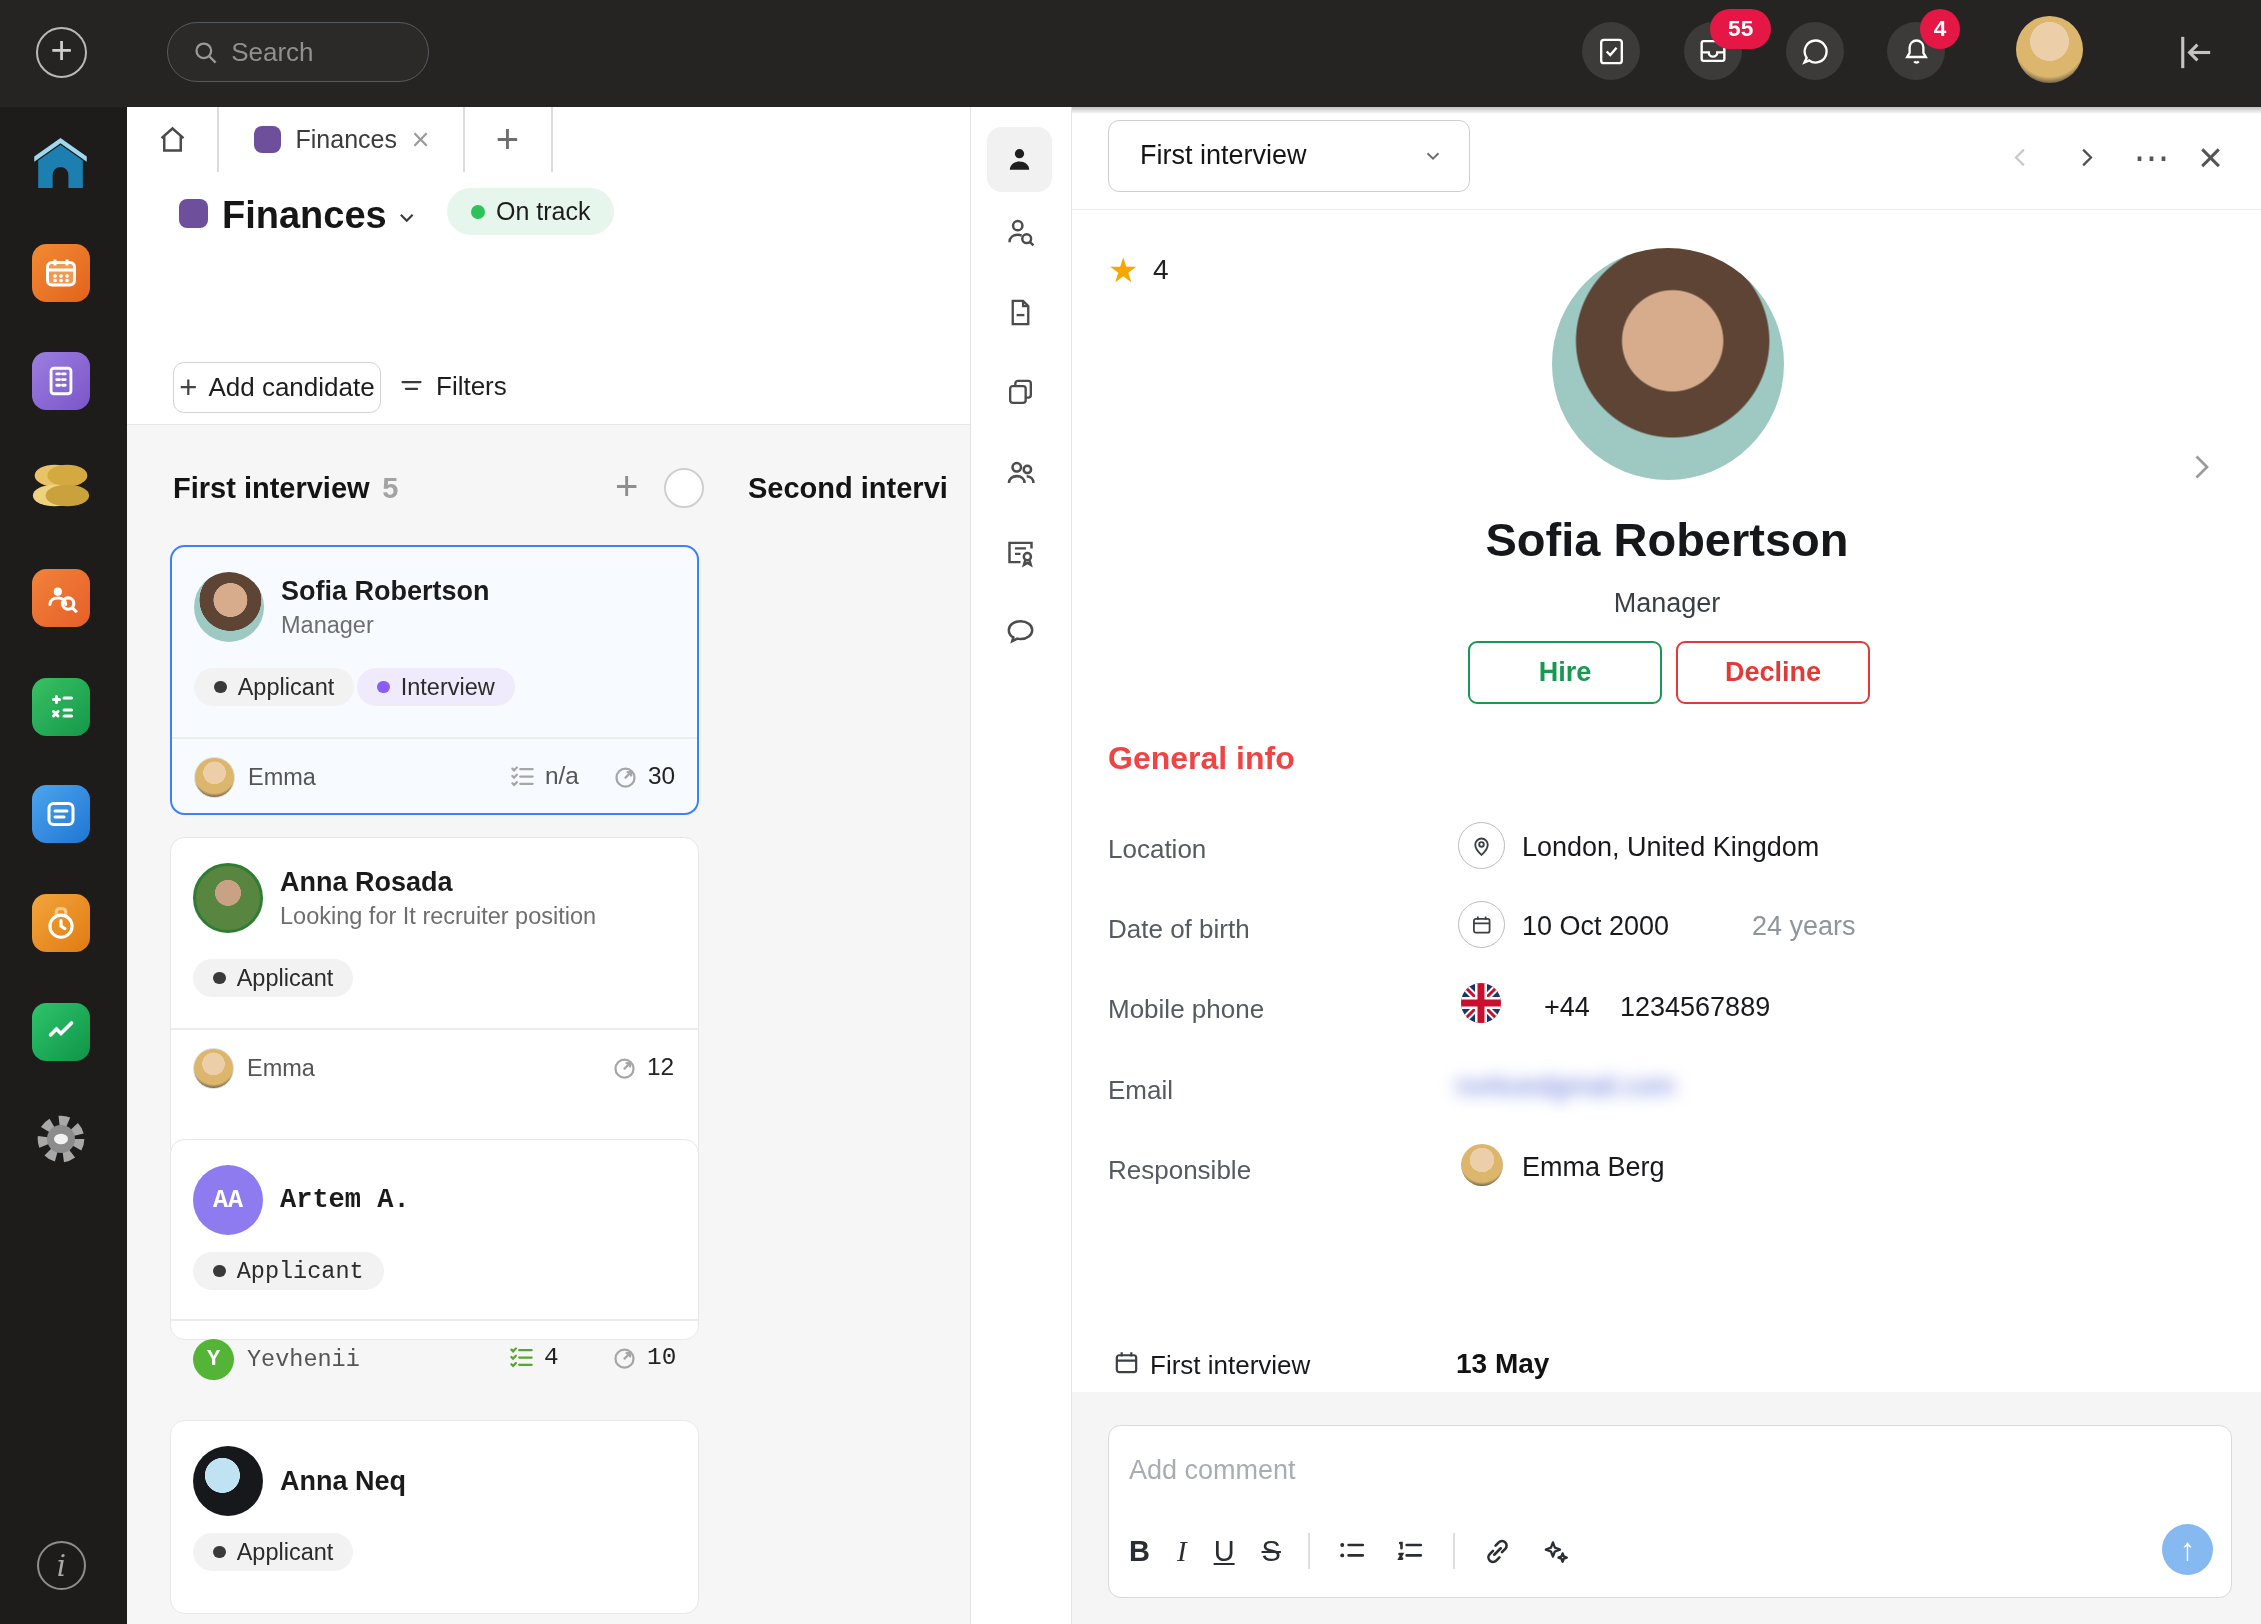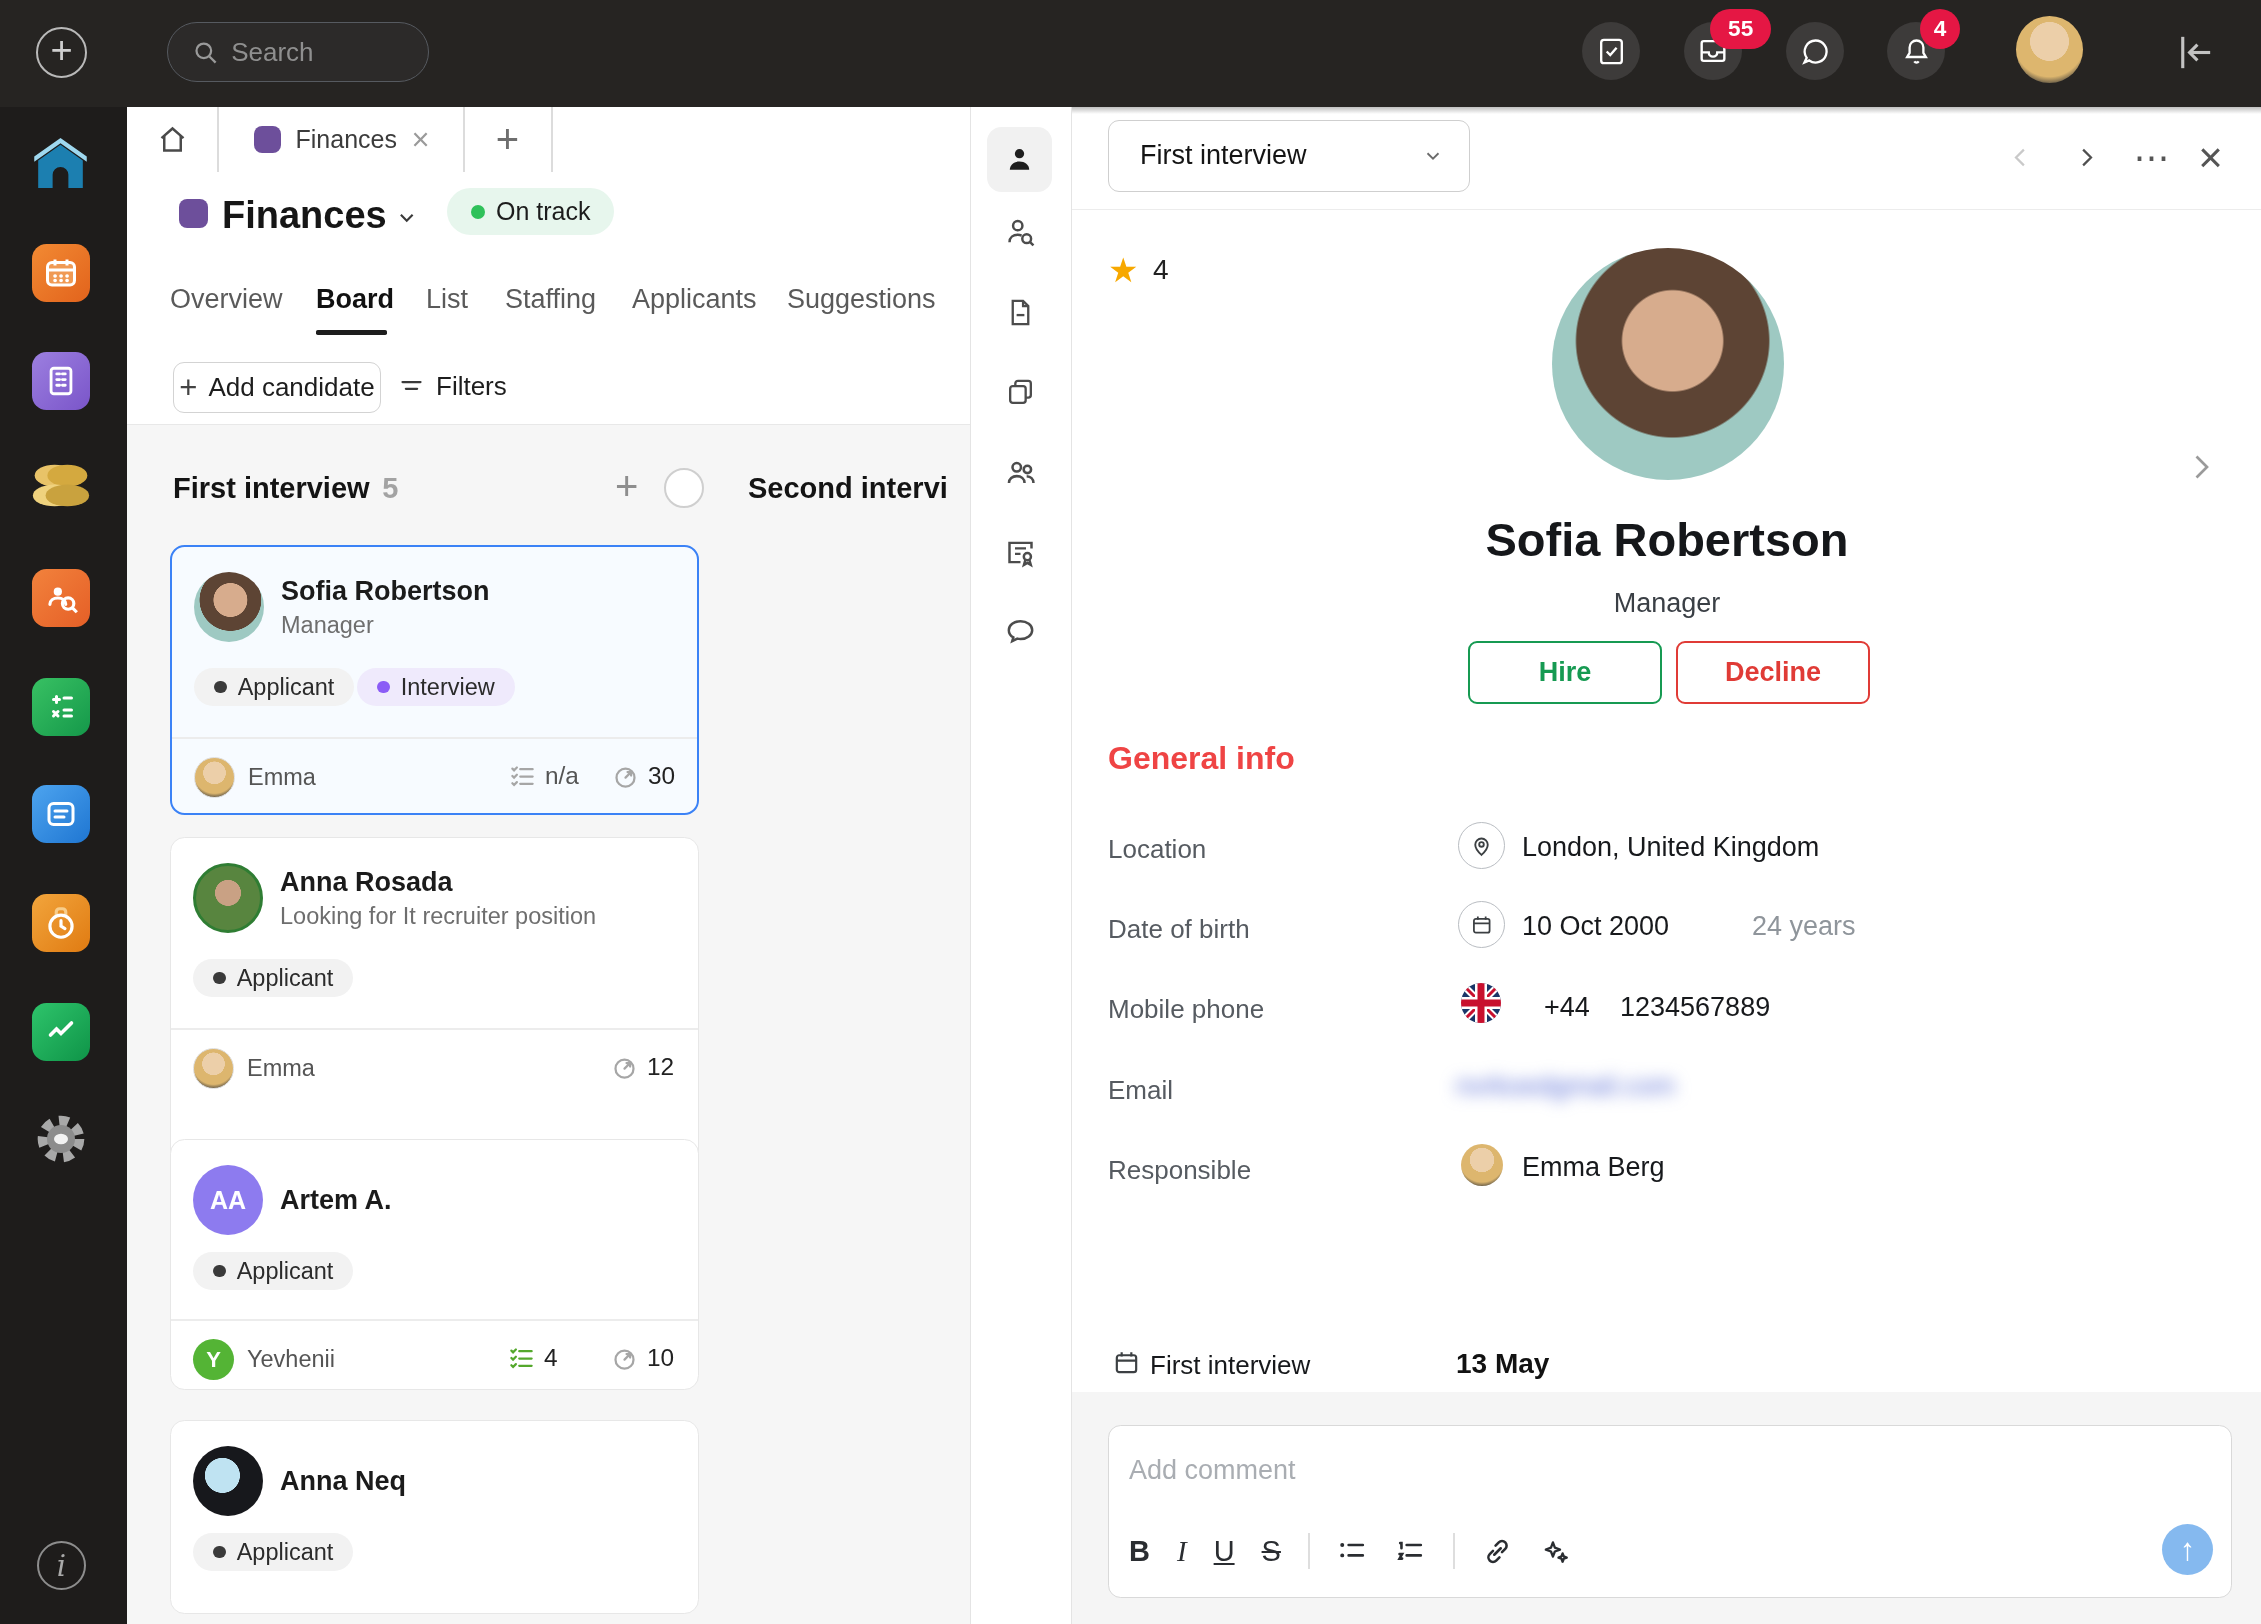--- a/index.html
+++ b/index.html
@@ -291,29 +291,20 @@
       <svg width="23.5" height="23.5" viewBox="0 0 24 24" fill="none" stroke="#3a3a3a" stroke-width="2.2">
           <path d="M6 9l6 6 6-6"></path>
         </svg>
     </span>
     <span class="ontrack">
       <span class="dot" style="background:#2fc15a;"></span>
       <span>On track</span>
     </span>
   </div>
 
-  <div class="abs navtabs">
-    <span class="navtab" style="left:43px;">Overview</span>
-    <span class="navtab active" style="left:189px;">Board</span>
-    <span class="navtab" style="left:299px;">List</span>
-    <span class="navtab" style="left:378px;">Staffing</span>
-    <span class="navtab" style="left:505px;">Applicants</span>
-    <span class="navtab" style="left:660px;">Suggestions</span>
-    <span class="nav-underline" style="left:189px;width:71px;"></span>
-  </div>
 
   <div class="abs action-row">
     <div class="add-btn">
       <span style="font-size:31px;font-weight:300;color:#444;">+</span>
       <span>Add candidate</span>
     </div>
     <div class="filters">
       <span>
         <svg width="27" height="27" viewBox="0 0 24 24" fill="none" stroke="#3a3a3a" stroke-width="2" stroke-linecap="round">
           <path d="M4 8h16M7 14h10"></path>
@@ -375,21 +366,21 @@
       <div class="fname" style="top:217px;">Emma</div>
       <div class="metric" style="left:440px;top:215px;text-align:right;">
         <svg width="27" height="27" viewBox="0 0 24 24" fill="none" stroke="#a6a6a6" stroke-width="2" stroke-linecap="round">
           <circle cx="12" cy="13" r="8"></circle>
             <path d="M12 13l5-5M17 8h-3.2M17 8v3.2"></path>
           </svg>
         <span style="color:#222;">12</span>
         </div>
     </div>
 
-    <div class="card" style="top:714px;height:251px;">
+    <div class="card" style="top:714px;height:201px;font-family:Liberation Mono, monospace;">
       <div class="cavatar" style="background:#8d7bef;display:flex;align-items:center;justify-content:center;color:#fff;font-weight:bold;font-size:25px;">AA</div>
       <div class="cname" style="top:45px;">Artem A.</div>
       <div class="pill" style="left:22px;top:112px;">
         <span class="dot"></span>
           <span>Applicant</span>
         </div>
       <div class="cdivider" style="top:179px;"></div>
       <div class="favatar" style="top:199px;background:#54b435;border:none;display:flex;align-items:center;justify-content:center;color:#fff;font-weight:bold;font-size:22px;">Y</div>
       <div class="fname" style="top:206px;">Yevhenii</div>
       <div class="metric" style="left:337px;top:204px;">

